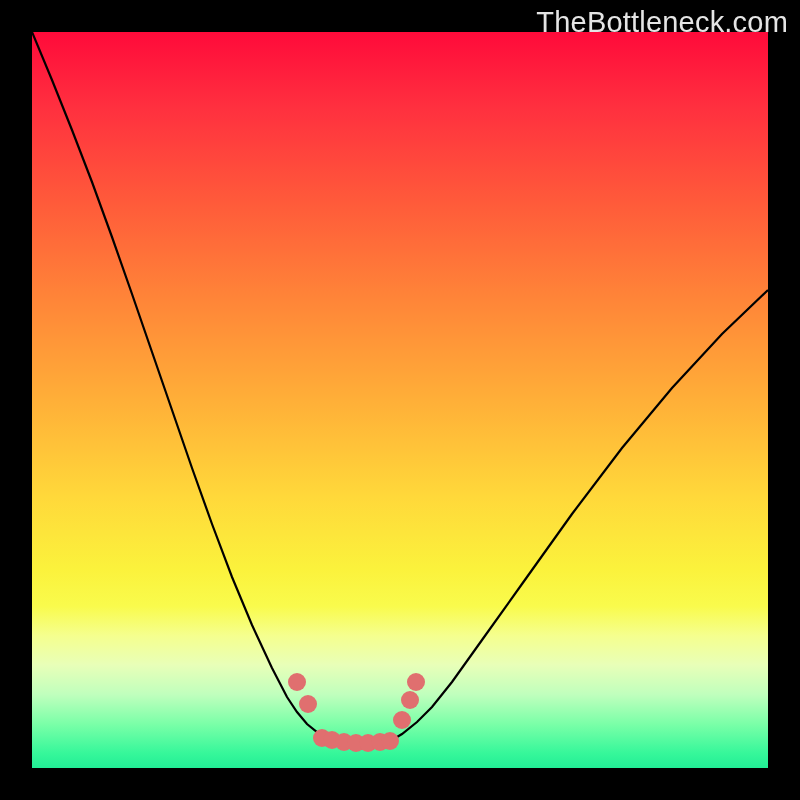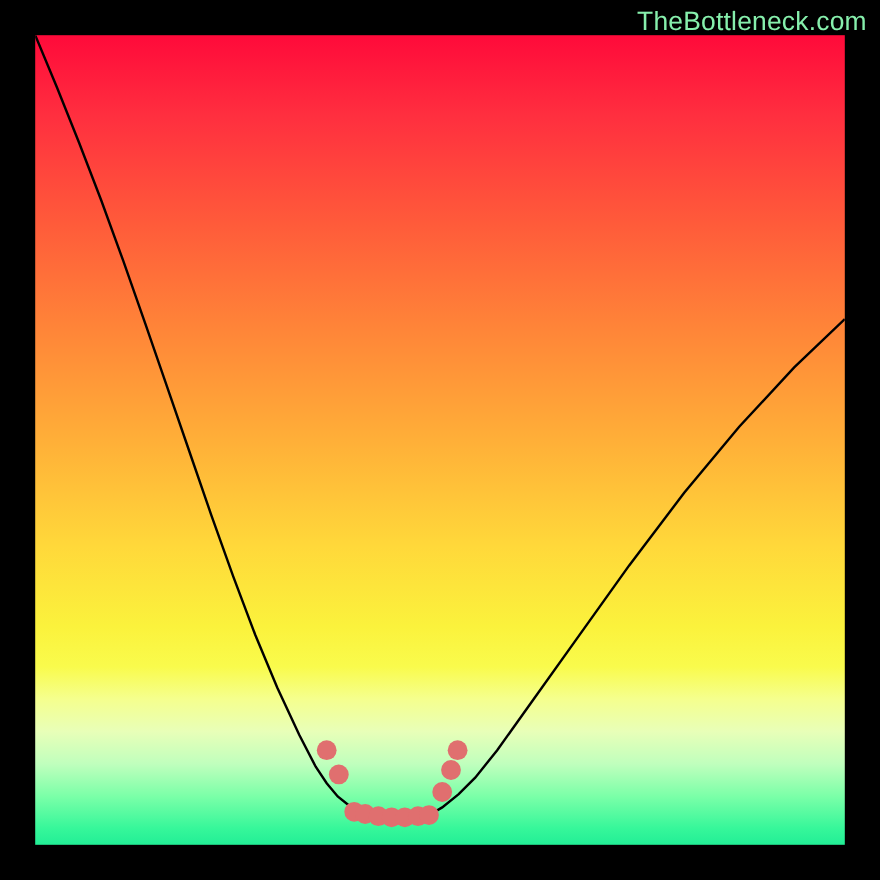--- a/index.html
+++ b/index.html
@@ -32,22 +32,22 @@
       #c0ffbd 90%,
       #7bffa8 94%,
       #36f79a 98%,
       #22ee96 100%
     );
   }
   .watermark {
     position: absolute;
     top: 6px;
     right: 12px;
-    color: #86efac;
-    font-size: 24px;
+    color: #e5e5e5;
+    font-size: 29px;
     font-weight: 500;
     letter-spacing: 0.2px;
     user-select: none;
   }
   svg.overlay {
     position: absolute;
     left: 0;
     top: 0;
     width: 736px;
     height: 736px;

